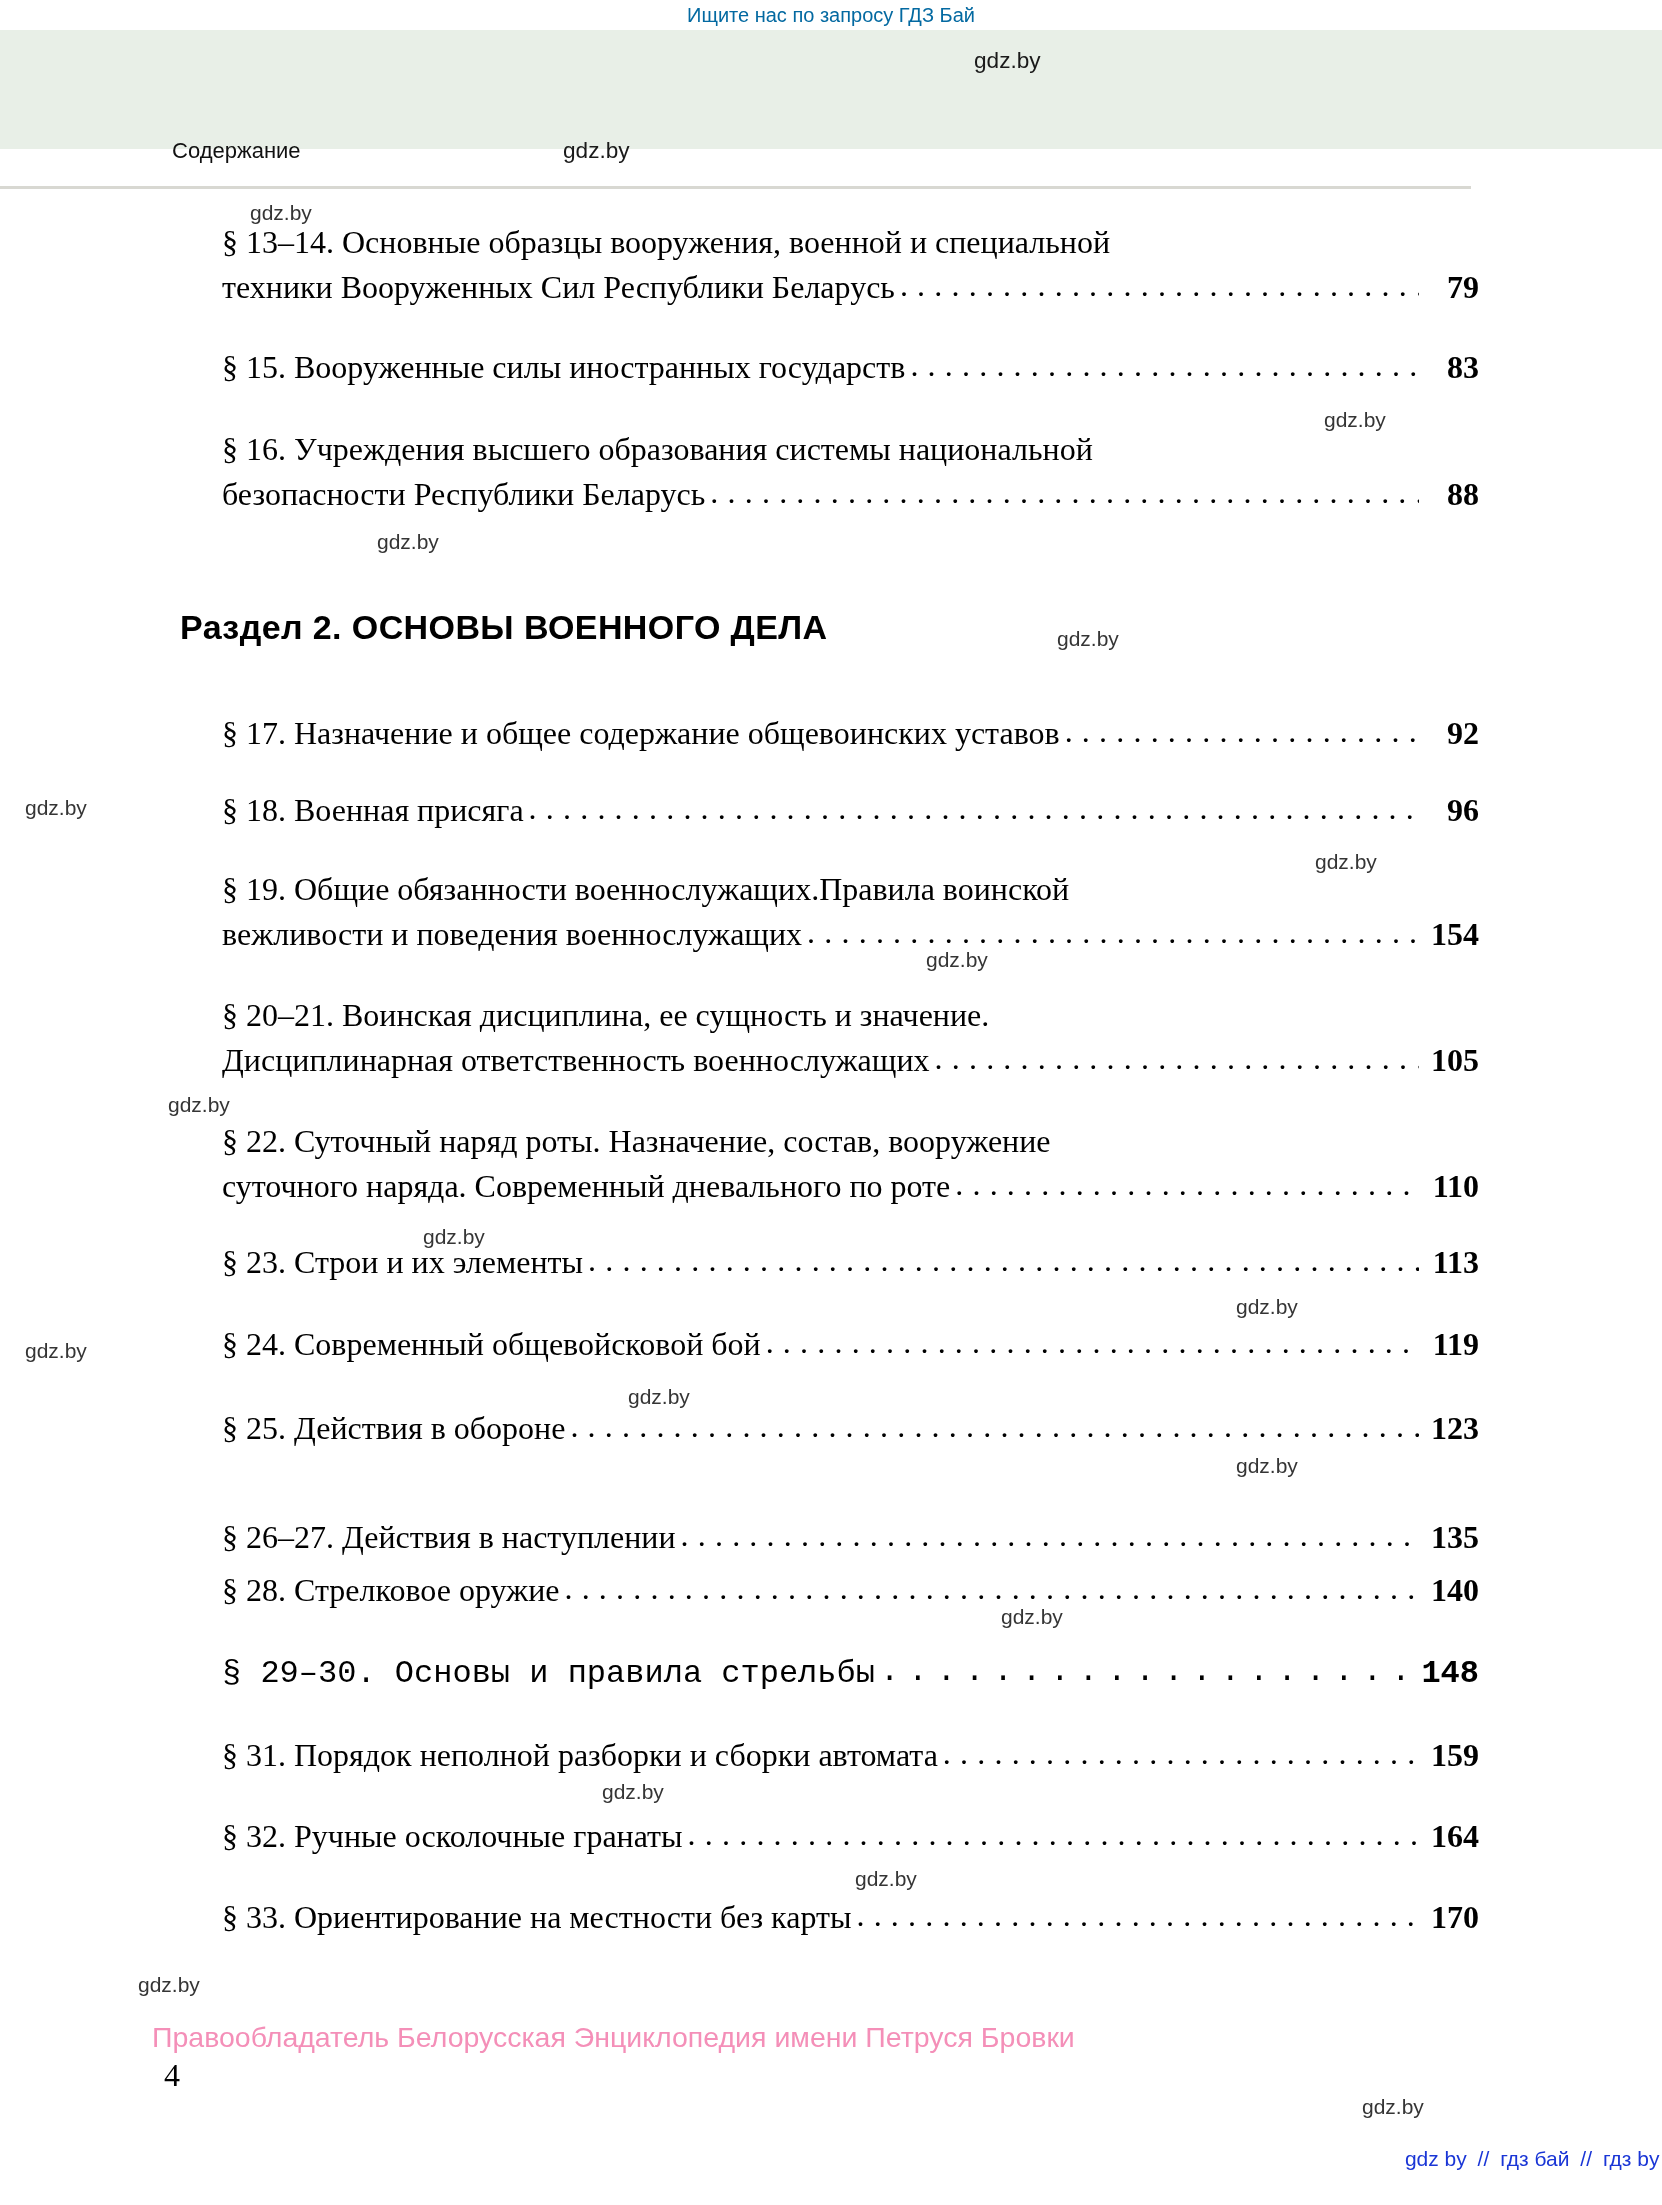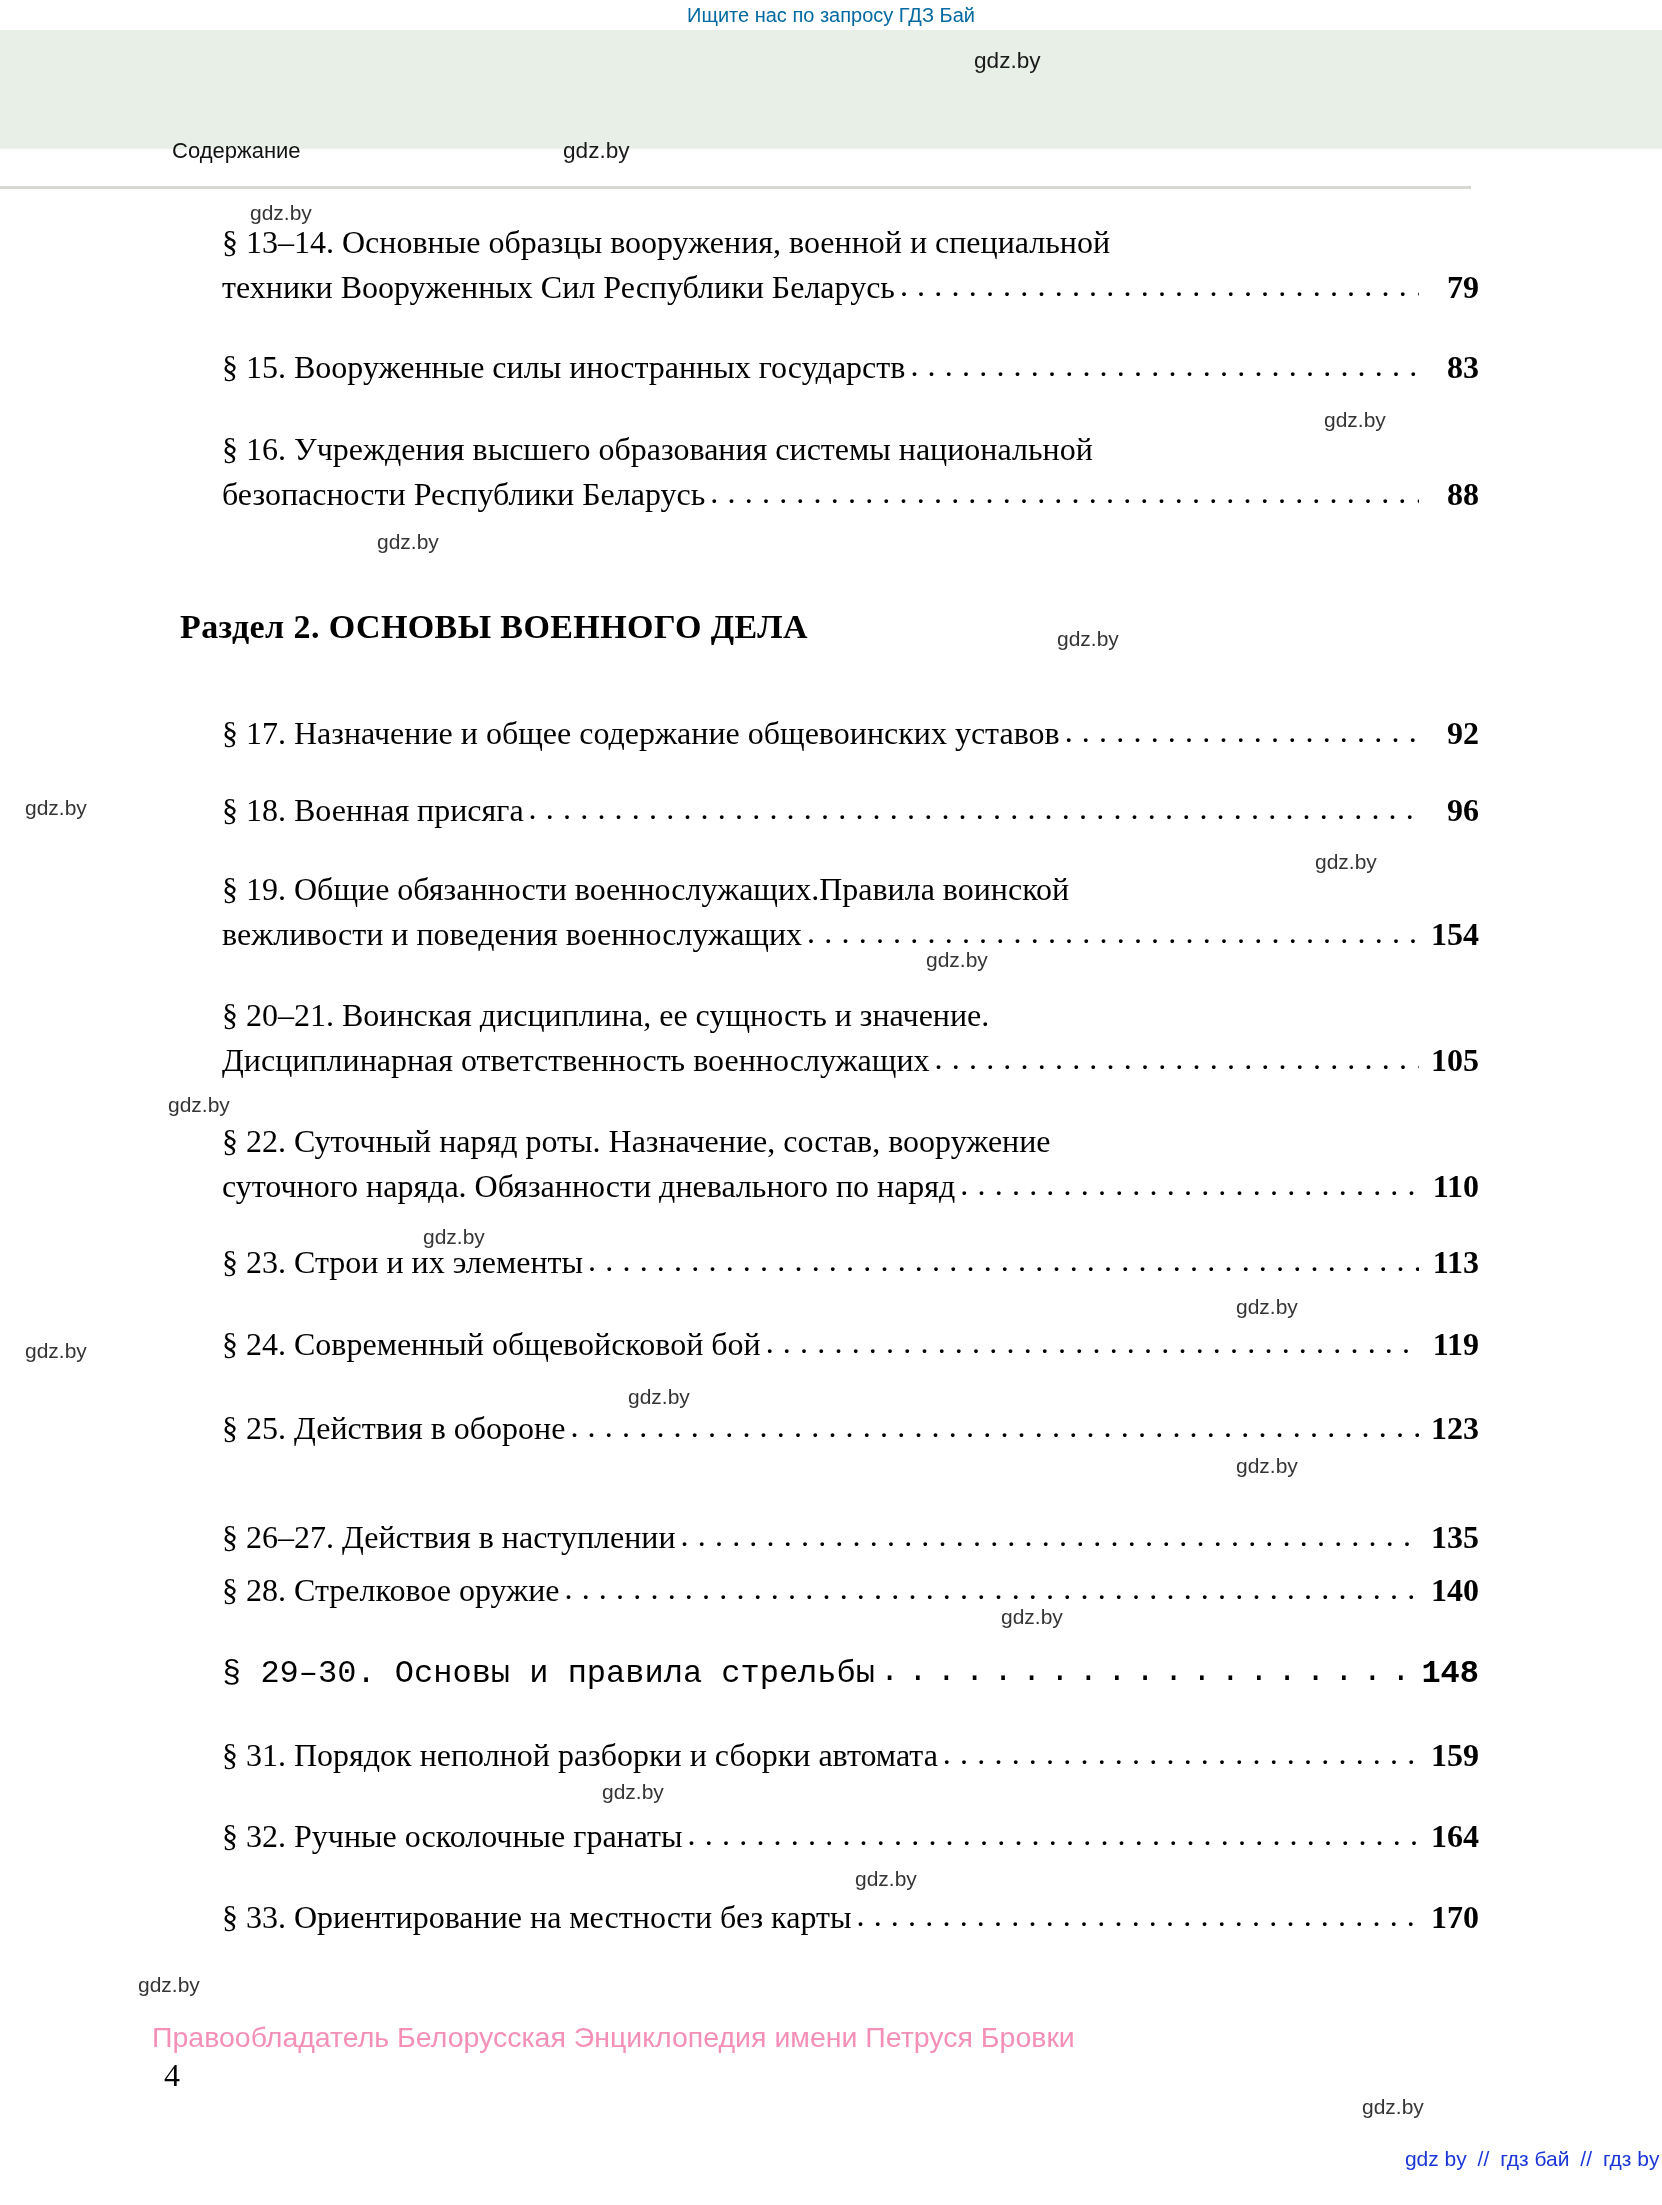--- a/index.html
+++ b/index.html
@@ -127,21 +127,21 @@
     min-width: 57px;
   }
   .toc-entry .cont {
     white-space: pre;
   }
 
   
   .section-heading {
     position: absolute;
     left: 180px;
-    font-family: Liberation Serif, serif;
+    font-family: Liberation Sans, sans-serif;
     font-weight: bold;
     font-size: 34px;
     color: #000;
     white-space: nowrap;
     letter-spacing: 0.4px;
   }
 
   
   .copyright {
     position: absolute;
@@ -276,21 +276,21 @@
       <span class="leader">.....................................................</span>
       <span class="pagenum">105</span>
     </div>
   </div>
 
   <div class="toc-entry" style="top:1119px;">
     <div class="line">
         <span class="label">§ 22. Суточный наряд роты. Назначение, состав, вооружение</span>
       </div>
     <div class="line">
-      <span class="cont">суточного наряда. Обязанности дневального по наряд</span>
+      <span class="cont">суточного наряда. Современный дневального по роте</span>
       <span class="leader">.....................................................</span>
       <span class="pagenum">110</span>
     </div>
   </div>
 
   <div class="toc-entry" style="top:1240px;">
     <div class="line">
       <span class="label">§ 23. Строи и их элементы</span>
       <span class="leader">.....................................................</span>
       <span class="pagenum">113</span>

